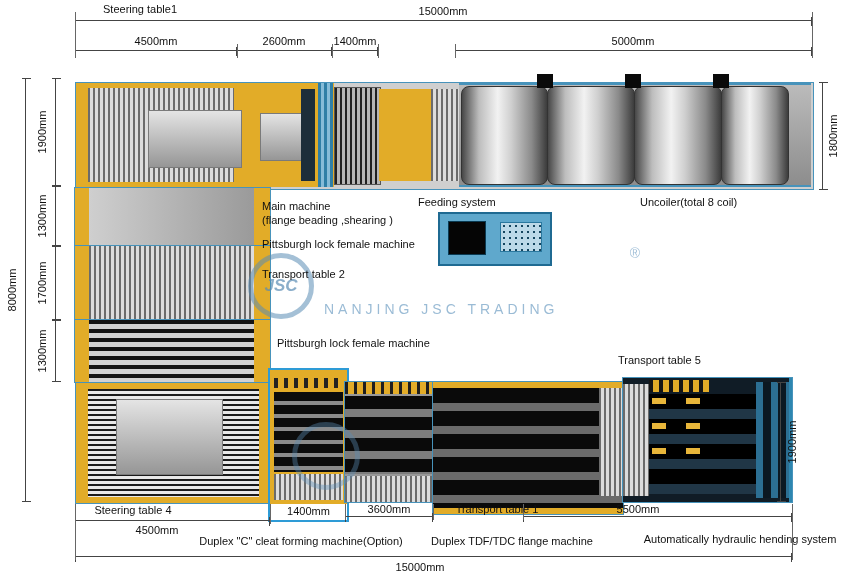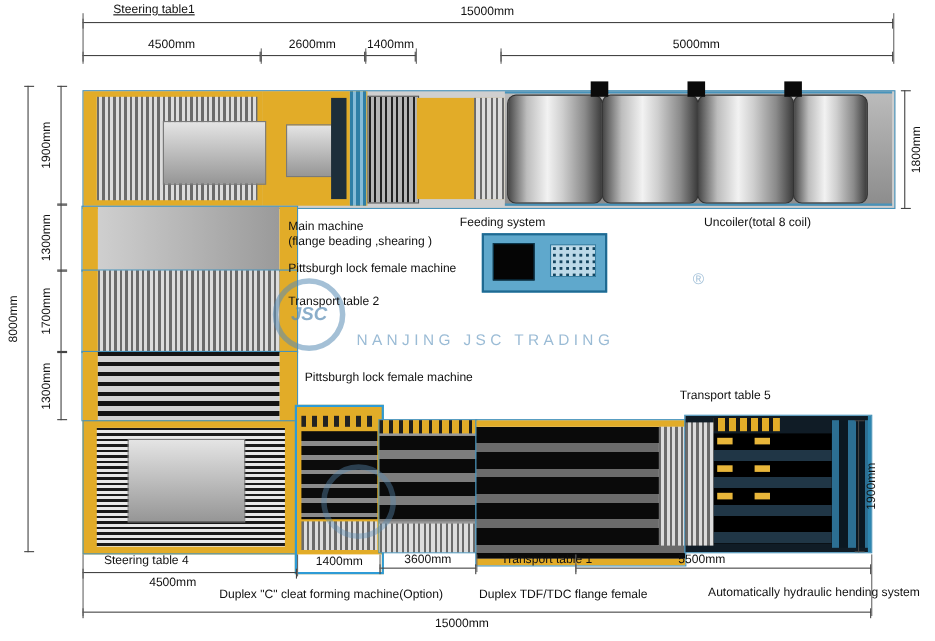--- a/index.html
+++ b/index.html
@@ -156,21 +156,21 @@
   <div class="extv" style="left:332px;top:44px;height:14px;"></div>
   <div class="extv" style="left:378px;top:44px;height:14px;"></div>
   <div class="extv" style="left:455px;top:44px;height:14px;"></div>
   <div class="extv" style="left:75px;top:504px;height:56px;"></div>
   <div class="extv" style="left:270px;top:504px;height:20px;"></div>
   <div class="extv" style="left:345px;top:504px;height:16px;"></div>
   <div class="extv" style="left:433px;top:504px;height:16px;"></div>
   <div class="extv" style="left:523px;top:504px;height:16px;"></div>
   <div class="extv" style="left:792px;top:504px;height:56px;"></div>
 
-  <span class="llbl" style="left:103px;top:3px;text-decoration:underline;">Steering table1</span>
+  <span class="llbl" style="left:103px;top:3px;">Steering table1</span>
   <span class="hlbl" style="left:443px;top:5px;">15000mm</span>
   <span class="hlbl" style="left:156px;top:35px;">4500mm</span>
   <span class="hlbl" style="left:284px;top:35px;">2600mm</span>
   <span class="hlbl" style="left:355px;top:35px;">1400mm</span>
   <span class="hlbl" style="left:633px;top:35px;">5000mm</span>
 
   <span class="vlbl" style="left:12px;top:290px;">8000mm</span>
   <span class="vlbl" style="left:42px;top:132px;">1900mm</span>
   <span class="vlbl" style="left:42px;top:216px;">1300mm</span>
   <span class="vlbl" style="left:42px;top:283px;">1700mm</span>
@@ -186,17 +186,17 @@
   <span class="llbl" style="left:640px;top:196px;">Uncoiler(total 8 coil)</span>
   <span class="llbl" style="left:277px;top:337px;">Pittsburgh lock female machine</span>
   <span class="llbl" style="left:618px;top:354px;">Transport table 5</span>
 
   <span class="hlbl" style="left:133px;top:504px;">Steering table 4</span>
   <span class="hlbl" style="left:389px;top:503px;">3600mm</span>
   <span class="hlbl" style="left:497px;top:503px;">Transport table 1</span>
   <span class="hlbl" style="left:638px;top:503px;">5500mm</span>
   <span class="hlbl" style="left:157px;top:524px;">4500mm</span>
   <span class="hlbl" style="left:301px;top:535px;">Duplex "C" cleat forming machine(Option)</span>
-  <span class="hlbl" style="left:512px;top:535px;">Duplex TDF/TDC flange female</span>
+  <span class="hlbl" style="left:512px;top:535px;">Duplex TDF/TDC flange machine</span>
   <span class="hlbl" style="left:740px;top:533px;">Automatically hydraulic hending system</span>
   <span class="hlbl" style="left:420px;top:561px;">15000mm</span>
 
 </div>
 
 </body></html>

